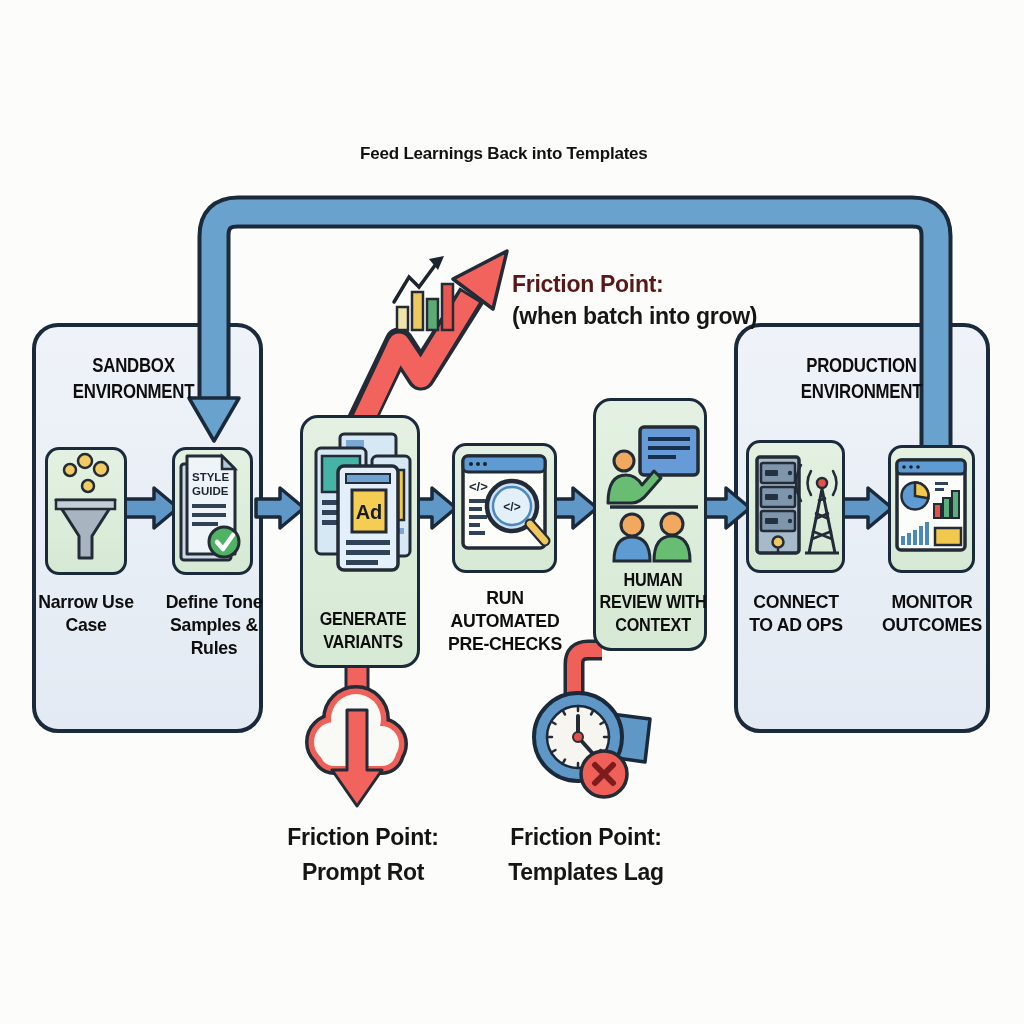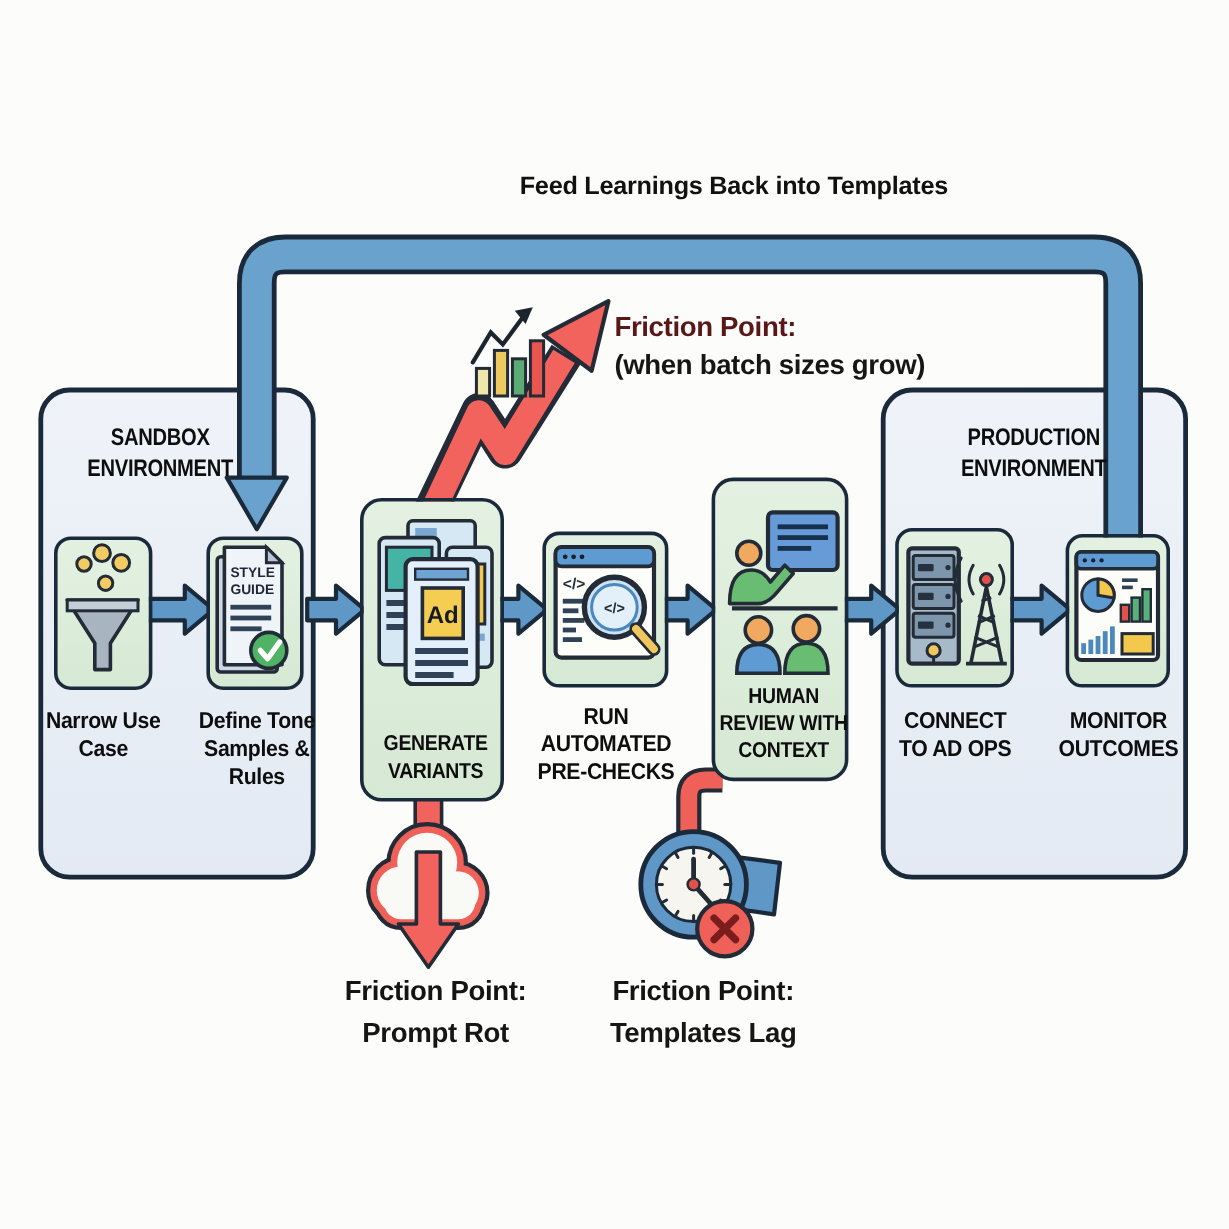--- a/index.html
+++ b/index.html
@@ -16,24 +16,24 @@
   .bigpill{border-radius:18px;}
   .env-title{position:absolute;z-index:4;font-weight:bold;font-size:20px;color:#0e0e0e;
           text-align:center;line-height:1.32;letter-spacing:-0.3px;
           transform:scaleX(.84);transform-origin:center;}
   .step-label{position:absolute;z-index:4;font-weight:bold;font-size:19px;color:#0e0e0e;
           text-align:center;line-height:1.22;letter-spacing:-0.3px;
           transform:scaleX(.93);transform-origin:center;}
   .inner-label{position:absolute;z-index:4;font-weight:bold;font-size:18px;color:#0e0e0e;
           text-align:center;line-height:1.25;letter-spacing:-0.3px;
           transform:scaleX(.9);transform-origin:center;bottom:12px;}
-  .top-label{position:absolute;z-index:4;font-weight:bold;font-size:21px;color:#111;
-          text-align:right;letter-spacing:-0.2px;}
+  .top-label{position:absolute;z-index:4;font-weight:bold;font-size:17px;color:#111;
+          text-align:left;letter-spacing:-0.2px;}
   .friction{position:absolute;z-index:4;font-weight:bold;font-size:23px;
-          line-height:32px;letter-spacing:-0.3px;color:#161616;}
+          line-height:32px;letter-spacing:-0.3px;color:#161616;margin-top:12px;}
   .friction .hd-maroon{color:#5a1717;}
   .friction .hd-dark{color:#141414;}
   .t-center{text-align:center;}
   .iconsvg{position:absolute;z-index:4;}
 </style>
 </head>
 <body>
 
 <div id="canvas">
 
@@ -283,21 +283,21 @@
   <div class="env-title" style="left:764px;top:352px;width:195px;">PRODUCTION ENVIRONMENT</div>
 
   <div class="step-label" style="left:31px;top:590px;width:110px;">Narrow Use Case</div>
   <div class="step-label" style="left:158px;top:590px;width:112px;">Define Tone Samples &amp; Rules</div>
   <div class="step-label" style="left:443px;top:586px;width:124px;">RUN AUTOMATED PRE-CHECKS</div>
   <div class="step-label" style="left:736px;top:590px;width:120px;">CONNECT TO AD OPS</div>
   <div class="step-label" style="left:872px;top:590px;width:120px;">MONITOR OUTCOMES</div>
 
   <div class="friction" style="left:512px;top:256px;width:280px;">
     <div class="hd-maroon">Friction Point:</div>
-    <div>(when batch sizes grow)</div>
+    <div>(when batch into grow)</div>
   </div>
 
   <div class="friction t-center" style="left:268px;top:808px;width:190px;line-height:35px;">
     <div class="hd-dark">Friction Point:</div>
     <div>Prompt Rot</div>
   </div>
 
   <div class="friction t-center" style="left:486px;top:808px;width:200px;line-height:35px;">
     <div class="hd-dark">Friction Point:</div>
     <div>Templates Lag</div>

